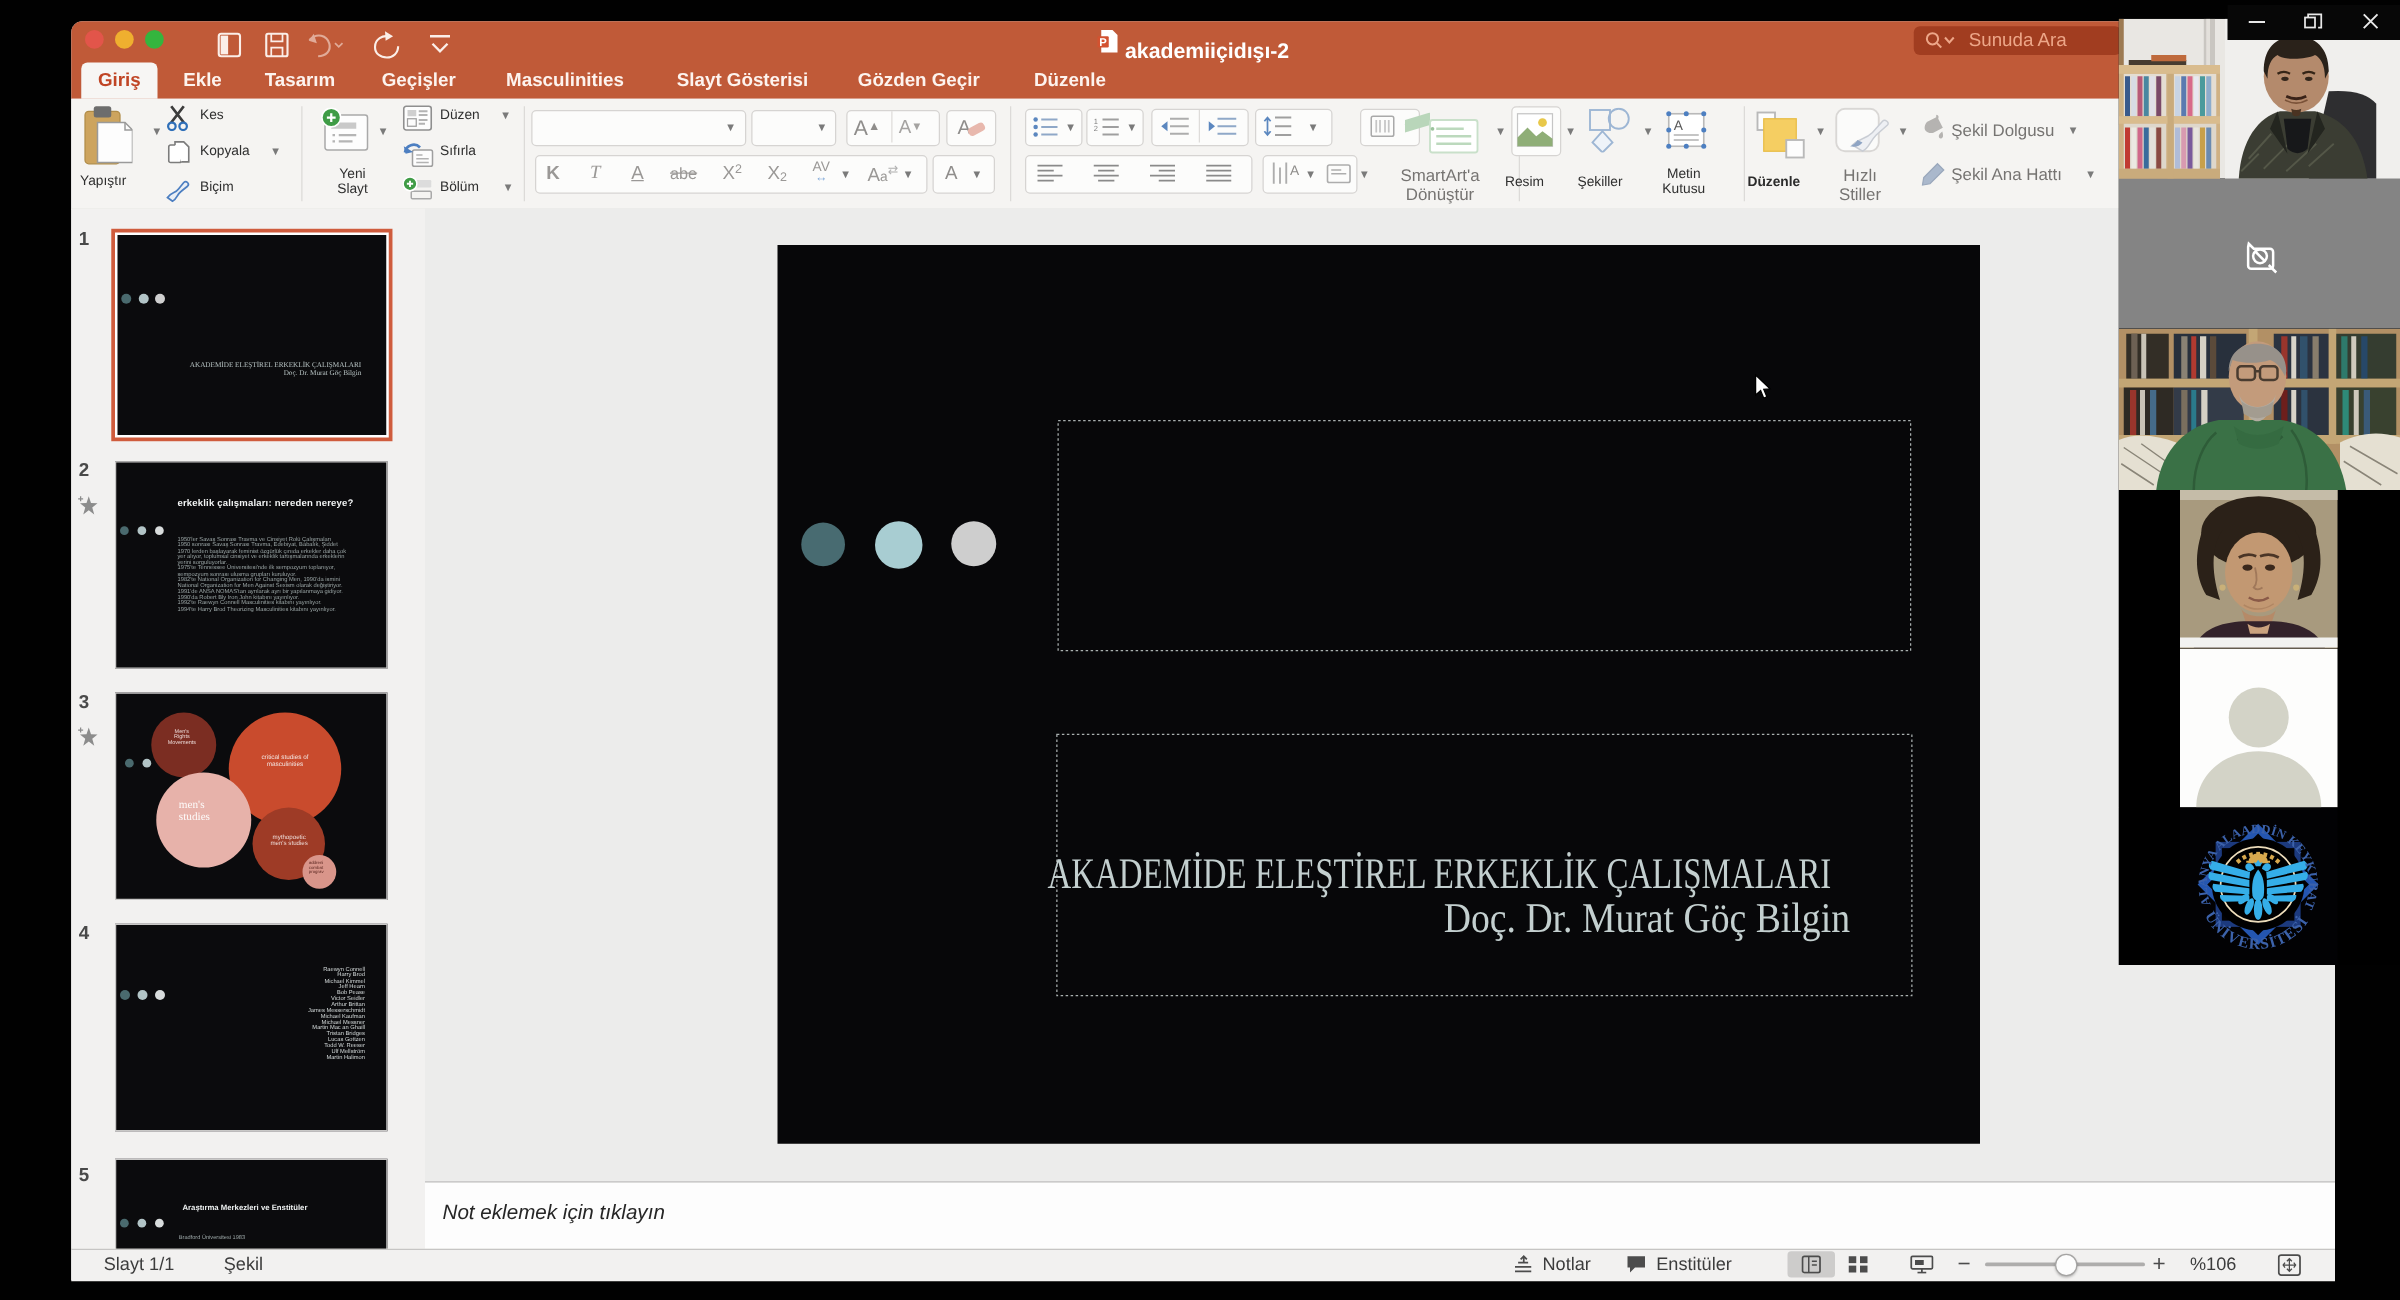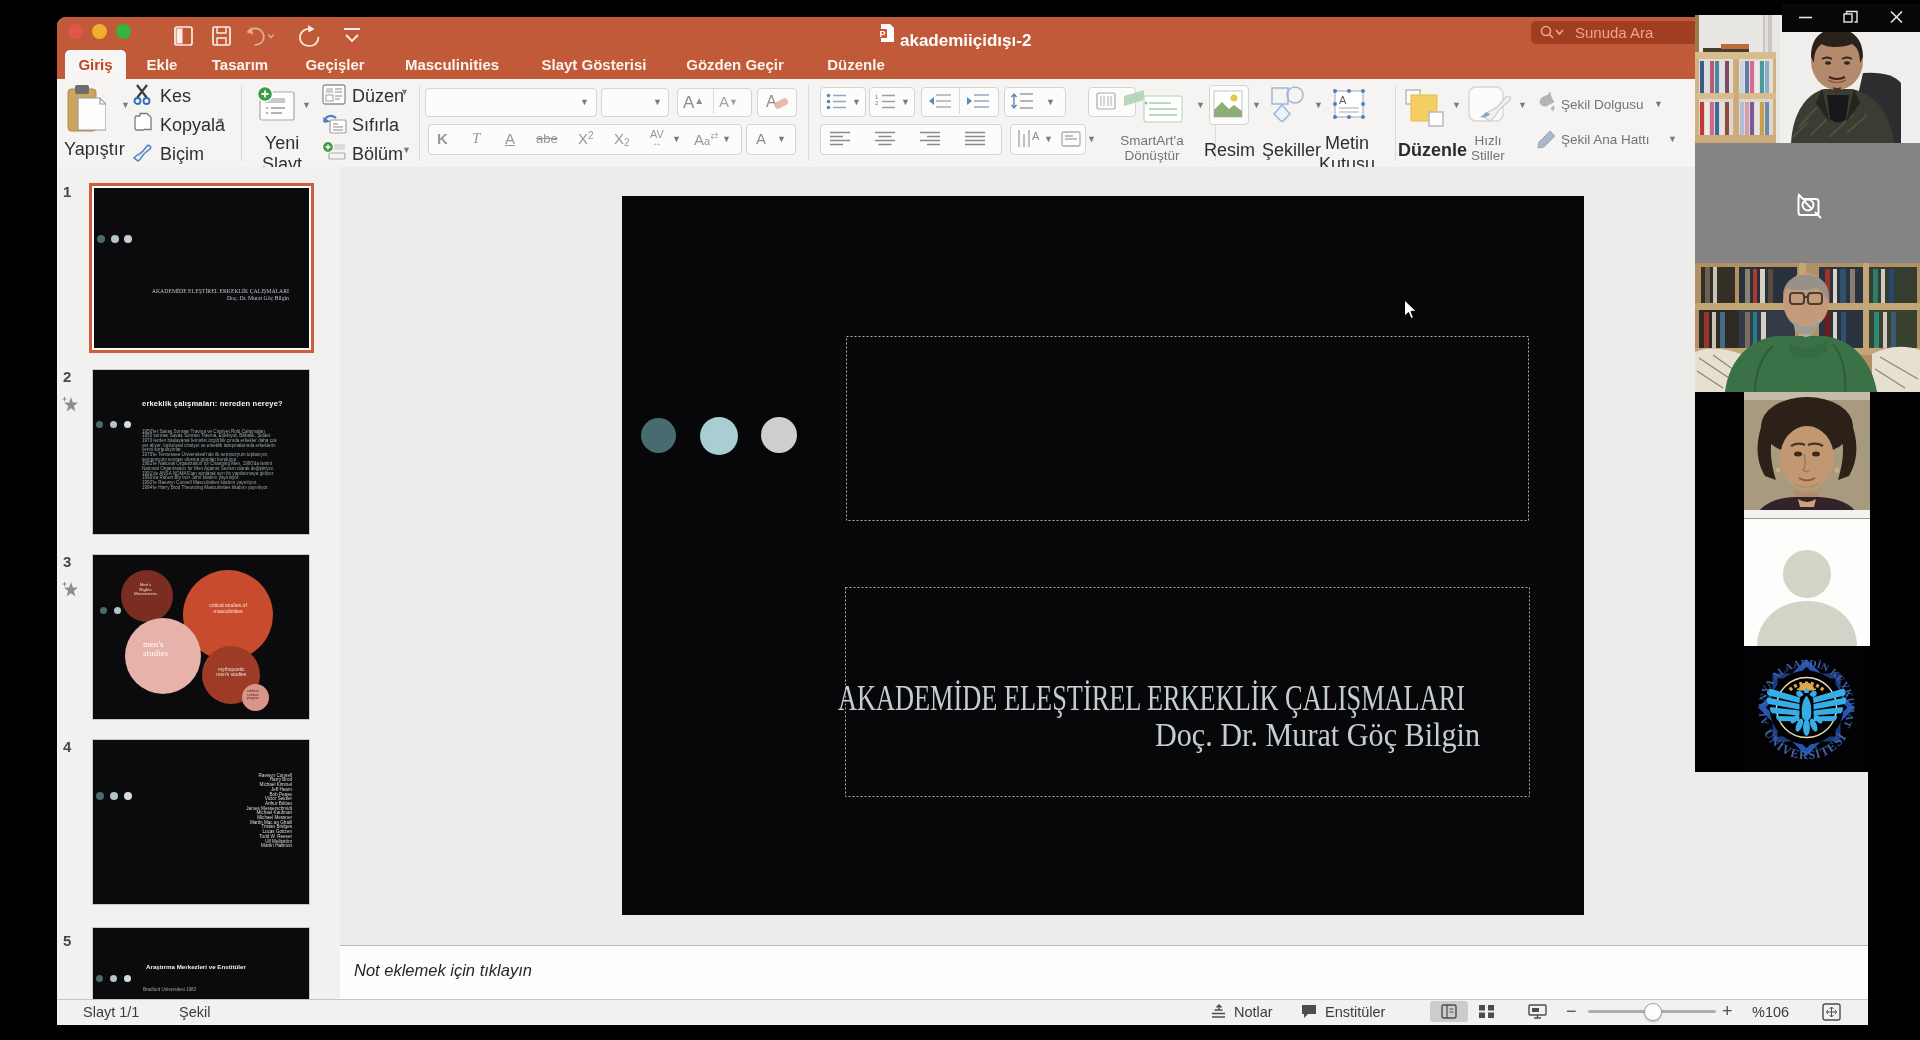--- a/index.html
+++ b/index.html
@@ -7,21 +7,21 @@
          font-family:"Liberation Sans", sans-serif;}
   .abs{position:absolute;}
   #ppt{left:57px;top:17px;width:1811px;height:1007px;background:#f5f4f2;border-radius:9px 9px 0 0;}
   #titlebar{left:57px;top:17px;width:1811px;height:62px;background:#c05a38;border-radius:9px 9px 0 0;}
   .tl{width:15px;height:15px;border-radius:50%;top:24px;}
   #doctitle{top:31px;left:900px;color:#fff;font-weight:bold;font-size:17px;}
   #searchbox{left:1531px;top:21px;width:166px;height:23px;background:#a13d20;border-radius:5px;color:#eda688;font-size:15px;}
   .tab{top:50px;height:29px;line-height:29px;color:#fdf3ee;font-weight:bold;font-size:15px;text-align:center;}
   #ribbon{left:57px;top:79px;width:1811px;height:88px;background:#f5f4f2;border-bottom:1px solid #d5d3d1;}
   .rsep{top:85px;width:1px;height:76px;background:#dcdad8;}
-  .rtx{font-size:18px;color:#2f2f2f;white-space:nowrap;}
+  .rtx{font-size:11px;color:#2f2f2f;white-space:nowrap;}
   .rtx2{font-size:13.5px;color:#767472;white-space:nowrap;text-align:center;}
   .ctr{text-align:center;}
   .dd{color:#7a7a7a;font-size:9px;}
   .btn{background:#fcfcfb;border:1px solid #d6d4d2;border-radius:4px;}
   .fbtn{color:#9a9896;font-size:15px;text-align:center;}
   #panel{left:57px;top:167px;width:283px;height:832px;background:#f2f1f0;}
   .thumbnum{font-size:15px;font-weight:bold;color:#494949;}
   #editarea{left:340px;top:167px;width:1528px;height:778px;background:#ececeb;}
   #slide{left:622px;top:196px;width:962px;height:719px;background:#070709;}
   #notes{left:340px;top:945px;width:1528px;height:54px;background:#fdfdfd;border-top:1px solid #bcbbba;font-size:16.5px;color:#262626;font-style:italic;}

